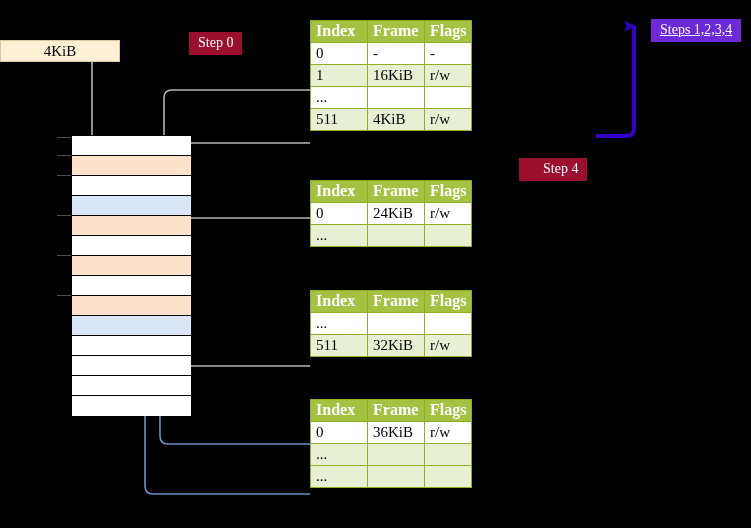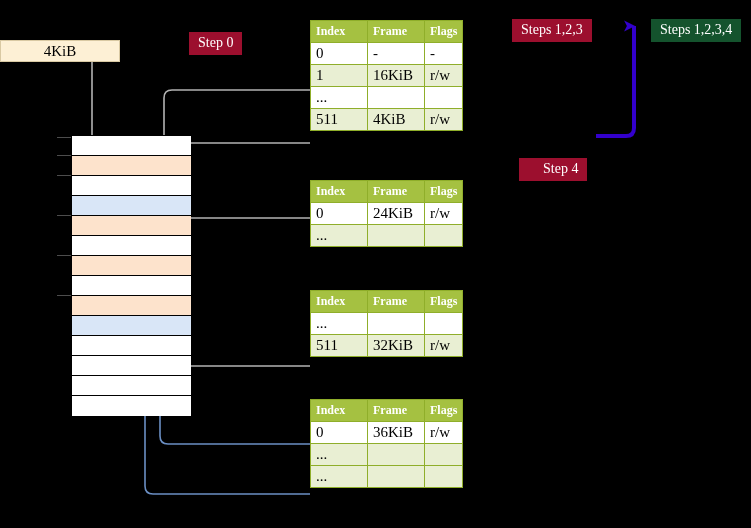--- a/index.html
+++ b/index.html
@@ -45,21 +45,21 @@
   .badge {
     position: absolute;
     box-sizing: border-box;
     padding: 2px 9px 3px 9px;
     font-size: 14px;
     line-height: 18px;
     color: #ffffff;
     white-space: nowrap;
   }
   .badge-red { background: #9c0f2e; }
-  .badge-blue { background: #14532d; }
+  .badge-blue { background: #6d28d9; text-decoration: underline; }
 
   
   #memcol {
     position: absolute;
     left: 71px;
     top: 135px;
     width: 119px;
     height: 280px;
     box-sizing: border-box;
     border: 1px solid #000;
@@ -97,21 +97,21 @@
     text-align: left;
     height: 22px;
     box-sizing: border-box;
     font-weight: normal;
     vertical-align: middle;
   }
   .ptable th {
     background: #a5c141;
     color: #ffffff;
     font-weight: bold;
-    font-size: 12px;
+    font-size: 16px;
   }
   .ptable tr.alt td { background: #e9efd3; }
   .ptable td.hl { background: #ffff99; }
   .col-index { width: 57px; }
   .col-frame { width: 57px; }
   .col-flags { width: 35px; }
 </style>
 </head>
 <body>
 
@@ -148,23 +148,20 @@
   </svg>
 
   <div class="banner" style="left:0px; top:40px; width:120px; height:22px;">
     <span>4KiB</span>
   </div>
 
   <div class="badge badge-red" style="left:189px; top:32px;text-align:center;">
     <span>Step 0</span>
   </div>
 
-  <div class="badge badge-red" style="left:512px; top:19px;">
-    <span>Steps 1,2,3</span>
-  </div>
 
   <div class="badge badge-blue" style="left:651px; top:19px;">
     <span>Steps 1,2,3,4</span>
   </div>
 
   <div class="badge badge-red" style="left:519px; top:158px;padding-left:24px;">
     <span>Step 4</span>
   </div>
 
   <div id="memcol">

